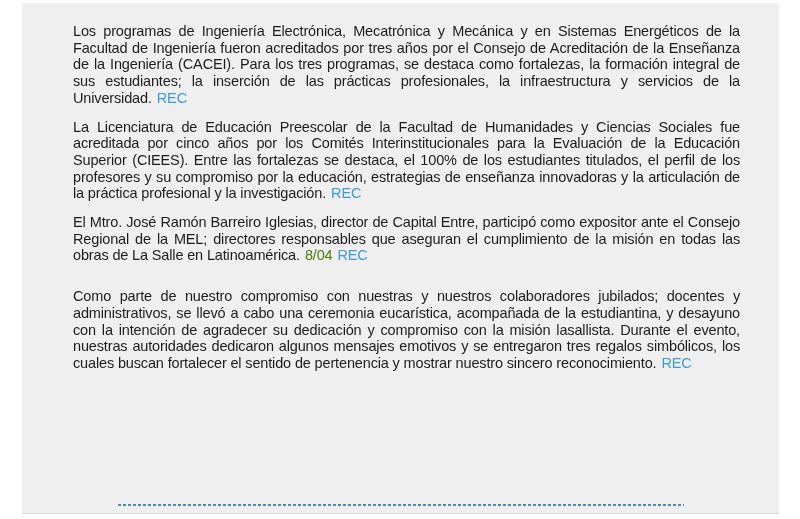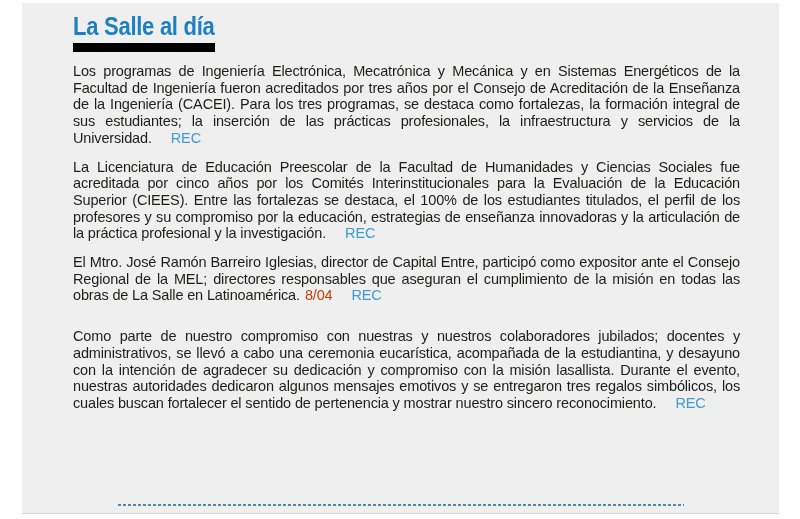--- a/index.html
+++ b/index.html
@@ -48,52 +48,48 @@
   .news-item {
     color: #1d1d1b;
     font-size: 14.5px;
     line-height: 16.7px;
     text-align: justify;
     letter-spacing: -0.15px;
     margin-bottom: 12px;
   }
   .news-item.gap-large { margin-bottom: 24px; }
   .news-date {
-    color: #c2410c;
+    color: #4d7c0f;
     margin-left: 5px;
   }
   .news-date:empty { display: none; margin: 0; }
   .news-link {
     color: #3f9ad5;
     text-decoration: none;
-    margin-left: 19px;
+    margin-left: 5px;
     cursor: pointer;
   }
   .divider {
     position: absolute;
     left: 50%;
     transform: translateX(-50%);
     bottom: 7px;
     width: 566px;
     height: 2px;
     background: repeating-linear-gradient(90deg,
       #4d8cab 0px, #4d8cab 3px,
       rgba(0,0,0,0) 3px, rgba(0,0,0,0) 5px);
   }
 </style>
 </head>
 <body>
 
 <div class="page">
   <section class="panel">
 
-    <header>
-      <h1 class="title">La Salle al día</h1>
-      <div class="title-bar"></div>
-    </header>
 
     <div class="news-list">
 
       <p class="news-item"><span>Los programas de Ingeniería Electrónica, Mecatrónica y Mecánica y en Sistemas Energéticos de la Facultad de Ingeniería fueron acreditados por tres años por el Consejo de Acreditación de la Enseñanza de la Ingeniería (CACEI). Para los tres programas, se destaca como fortalezas, la formación integral de sus estudiantes; la inserción de las prácticas profesionales, la infraestructura y servicios de la Universidad.</span><a class="news-link" href="#">REC</a></p>
 
       <p class="news-item"><span>La Licenciatura de Educación Preescolar de la Facultad de Humanidades y Ciencias Sociales fue acreditada por cinco años por los Comités Interinstitucionales para la Evaluación de la Educación Superior (CIEES). Entre las fortalezas se destaca, el 100% de los estudiantes titulados, el perfil de los profesores y su compromiso por la educación, estrategias de enseñanza innovadoras y la articulación de la práctica profesional y la investigación.</span><a class="news-link" href="#">REC</a></p>
 
       <p class="news-item gap-large"><span>El Mtro. José Ramón Barreiro Iglesias, director de Capital Entre, participó como expositor ante el Consejo Regional de la MEL; directores responsables que aseguran el cumplimiento de la misión en todas las obras de La Salle en Latinoamérica.</span><span class="news-date">8/04</span><a class="news-link" href="#">REC</a></p>
 
       <p class="news-item"><span>Como parte de nuestro compromiso con nuestras y nuestros colaboradores jubilados; docentes y administrativos, se llevó a cabo una ceremonia eucarística, acompañada de la estudiantina, y desayuno con la intención de agradecer su dedicación y compromiso con la misión lasallista. Durante el evento, nuestras autoridades dedicaron algunos mensajes emotivos y se entregaron tres regalos simbólicos, los cuales buscan fortalecer el sentido de pertenencia y mostrar nuestro sincero reconocimiento.</span><a class="news-link" href="#">REC</a></p>

